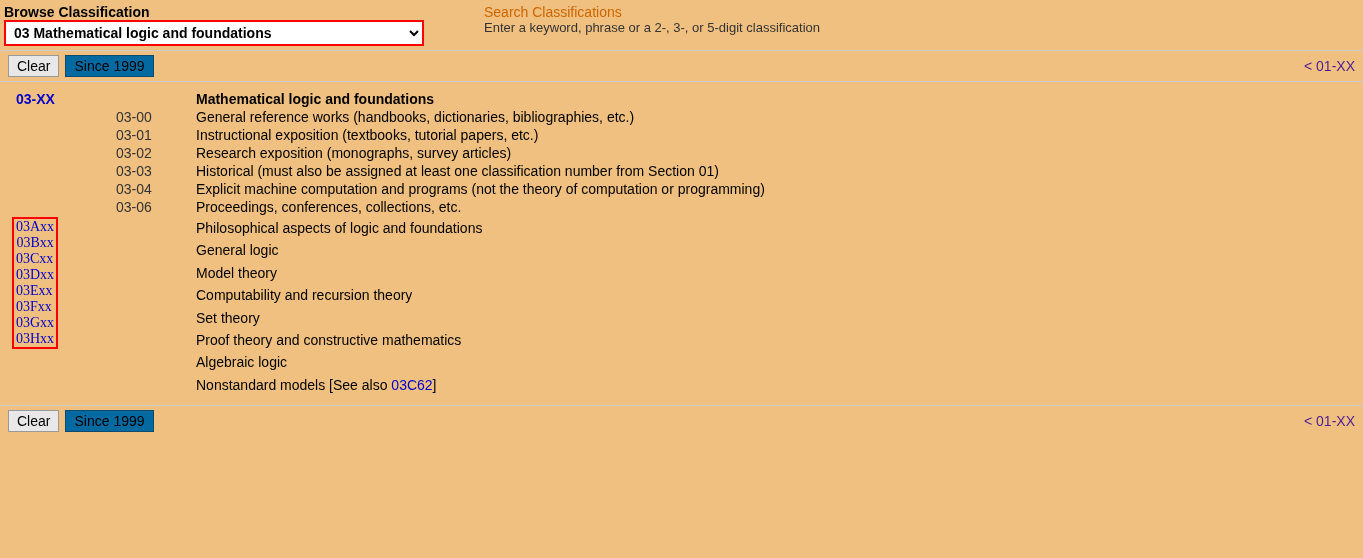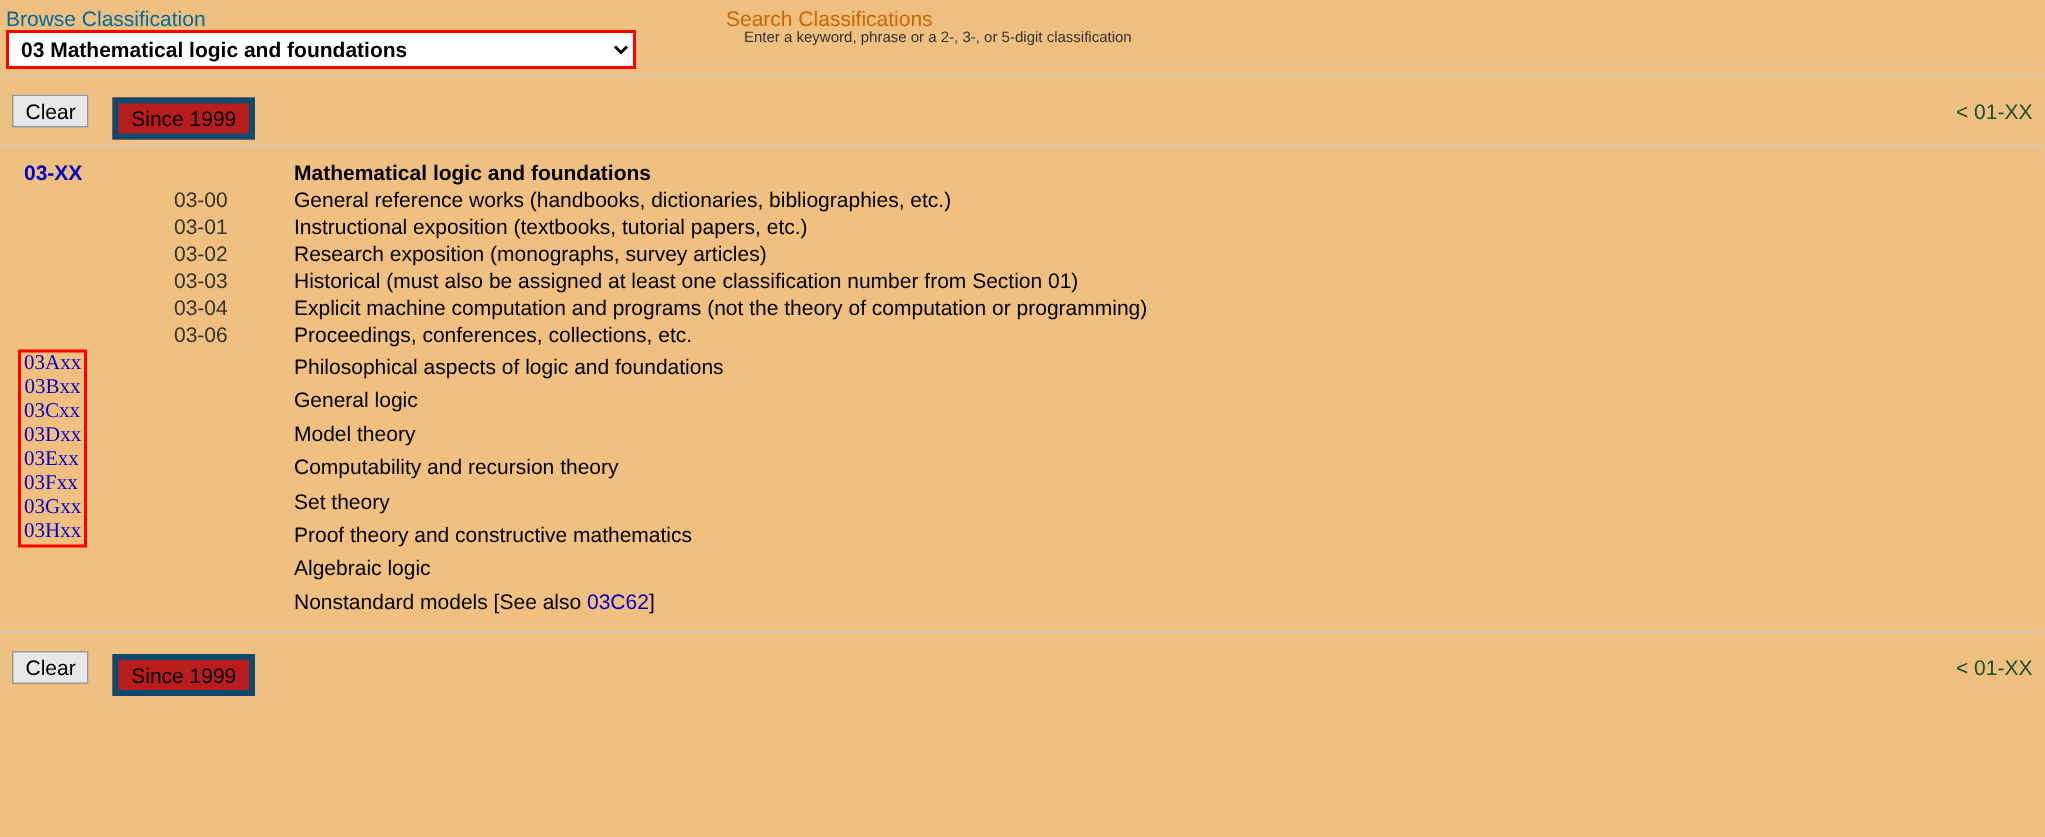--- a/index.html
+++ b/index.html
@@ -18,22 +18,22 @@
       padding: 4px 8px 4px 4px;
       border-bottom: 1px solid #ccc;
     }
 
     .browse-section {
       flex: 0 0 auto;
       margin-right: 20px;
     }
 
     .browse-title {
-      color: #0369a1;
-      font-weight: normal;
+      color: #000000;
+      font-weight: bold;
       font-size: 14px;
     }
 
     .browse-subtitle {
       font-size: 12px;
       color: #333;
       margin-bottom: 4px;
     }
 
     .dropdown-wrapper {
@@ -54,24 +54,23 @@
       margin-left: 40px;
     }
 
     .search-title {
       color: #cc6600;
       font-weight: normal;
       font-size: 14px;
     }
 
     .search-subtitle {
-      font-size: 10px;
+      font-size: 13px;
       color: #333;
       margin-bottom: 4px;
-      margin-left: 12px;
     }
 
     .search-row {
       display: flex;
       align-items: center;
     }
 
     .search-button {
       border: 1px solid #999;
       background: #e8e8e8;
@@ -93,46 +92,45 @@
       background: #f0c080;
       display: flex;
       align-items: center;
       padding: 4px 8px;
       border-bottom: 1px solid #ccc;
     }
 
     .toolbar-left {
       display: flex;
       align-items: center;
-      gap: 16px;
+      gap: 6px;
     }
 
     .toolbar-right {
       margin-left: auto;
     }
 
     .clear-button {
       border: 1px solid #999;
       background: #e8e8e8;
       padding: 2px 8px;
       font-size: 14px;
       cursor: pointer;
     }
 
     .since-button {
-      border: 4px solid #0c4a6e;
-      background: #b91c1c;
+      border: 1px solid #0c4a6e;
+      background: #0369a1;
       padding: 2px 8px;
       font-size: 14px;
       cursor: pointer;
-      margin-top: 10px;
     }
 
     .nav-link {
-      color: #14532d;
+      color: #4c1d95;
       text-decoration: none;
       font-size: 14px;
     }
 
     .main-content {
       background: #f0c080;
       padding: 8px 8px 8px 8px;
     }
 
     .classification-table {

